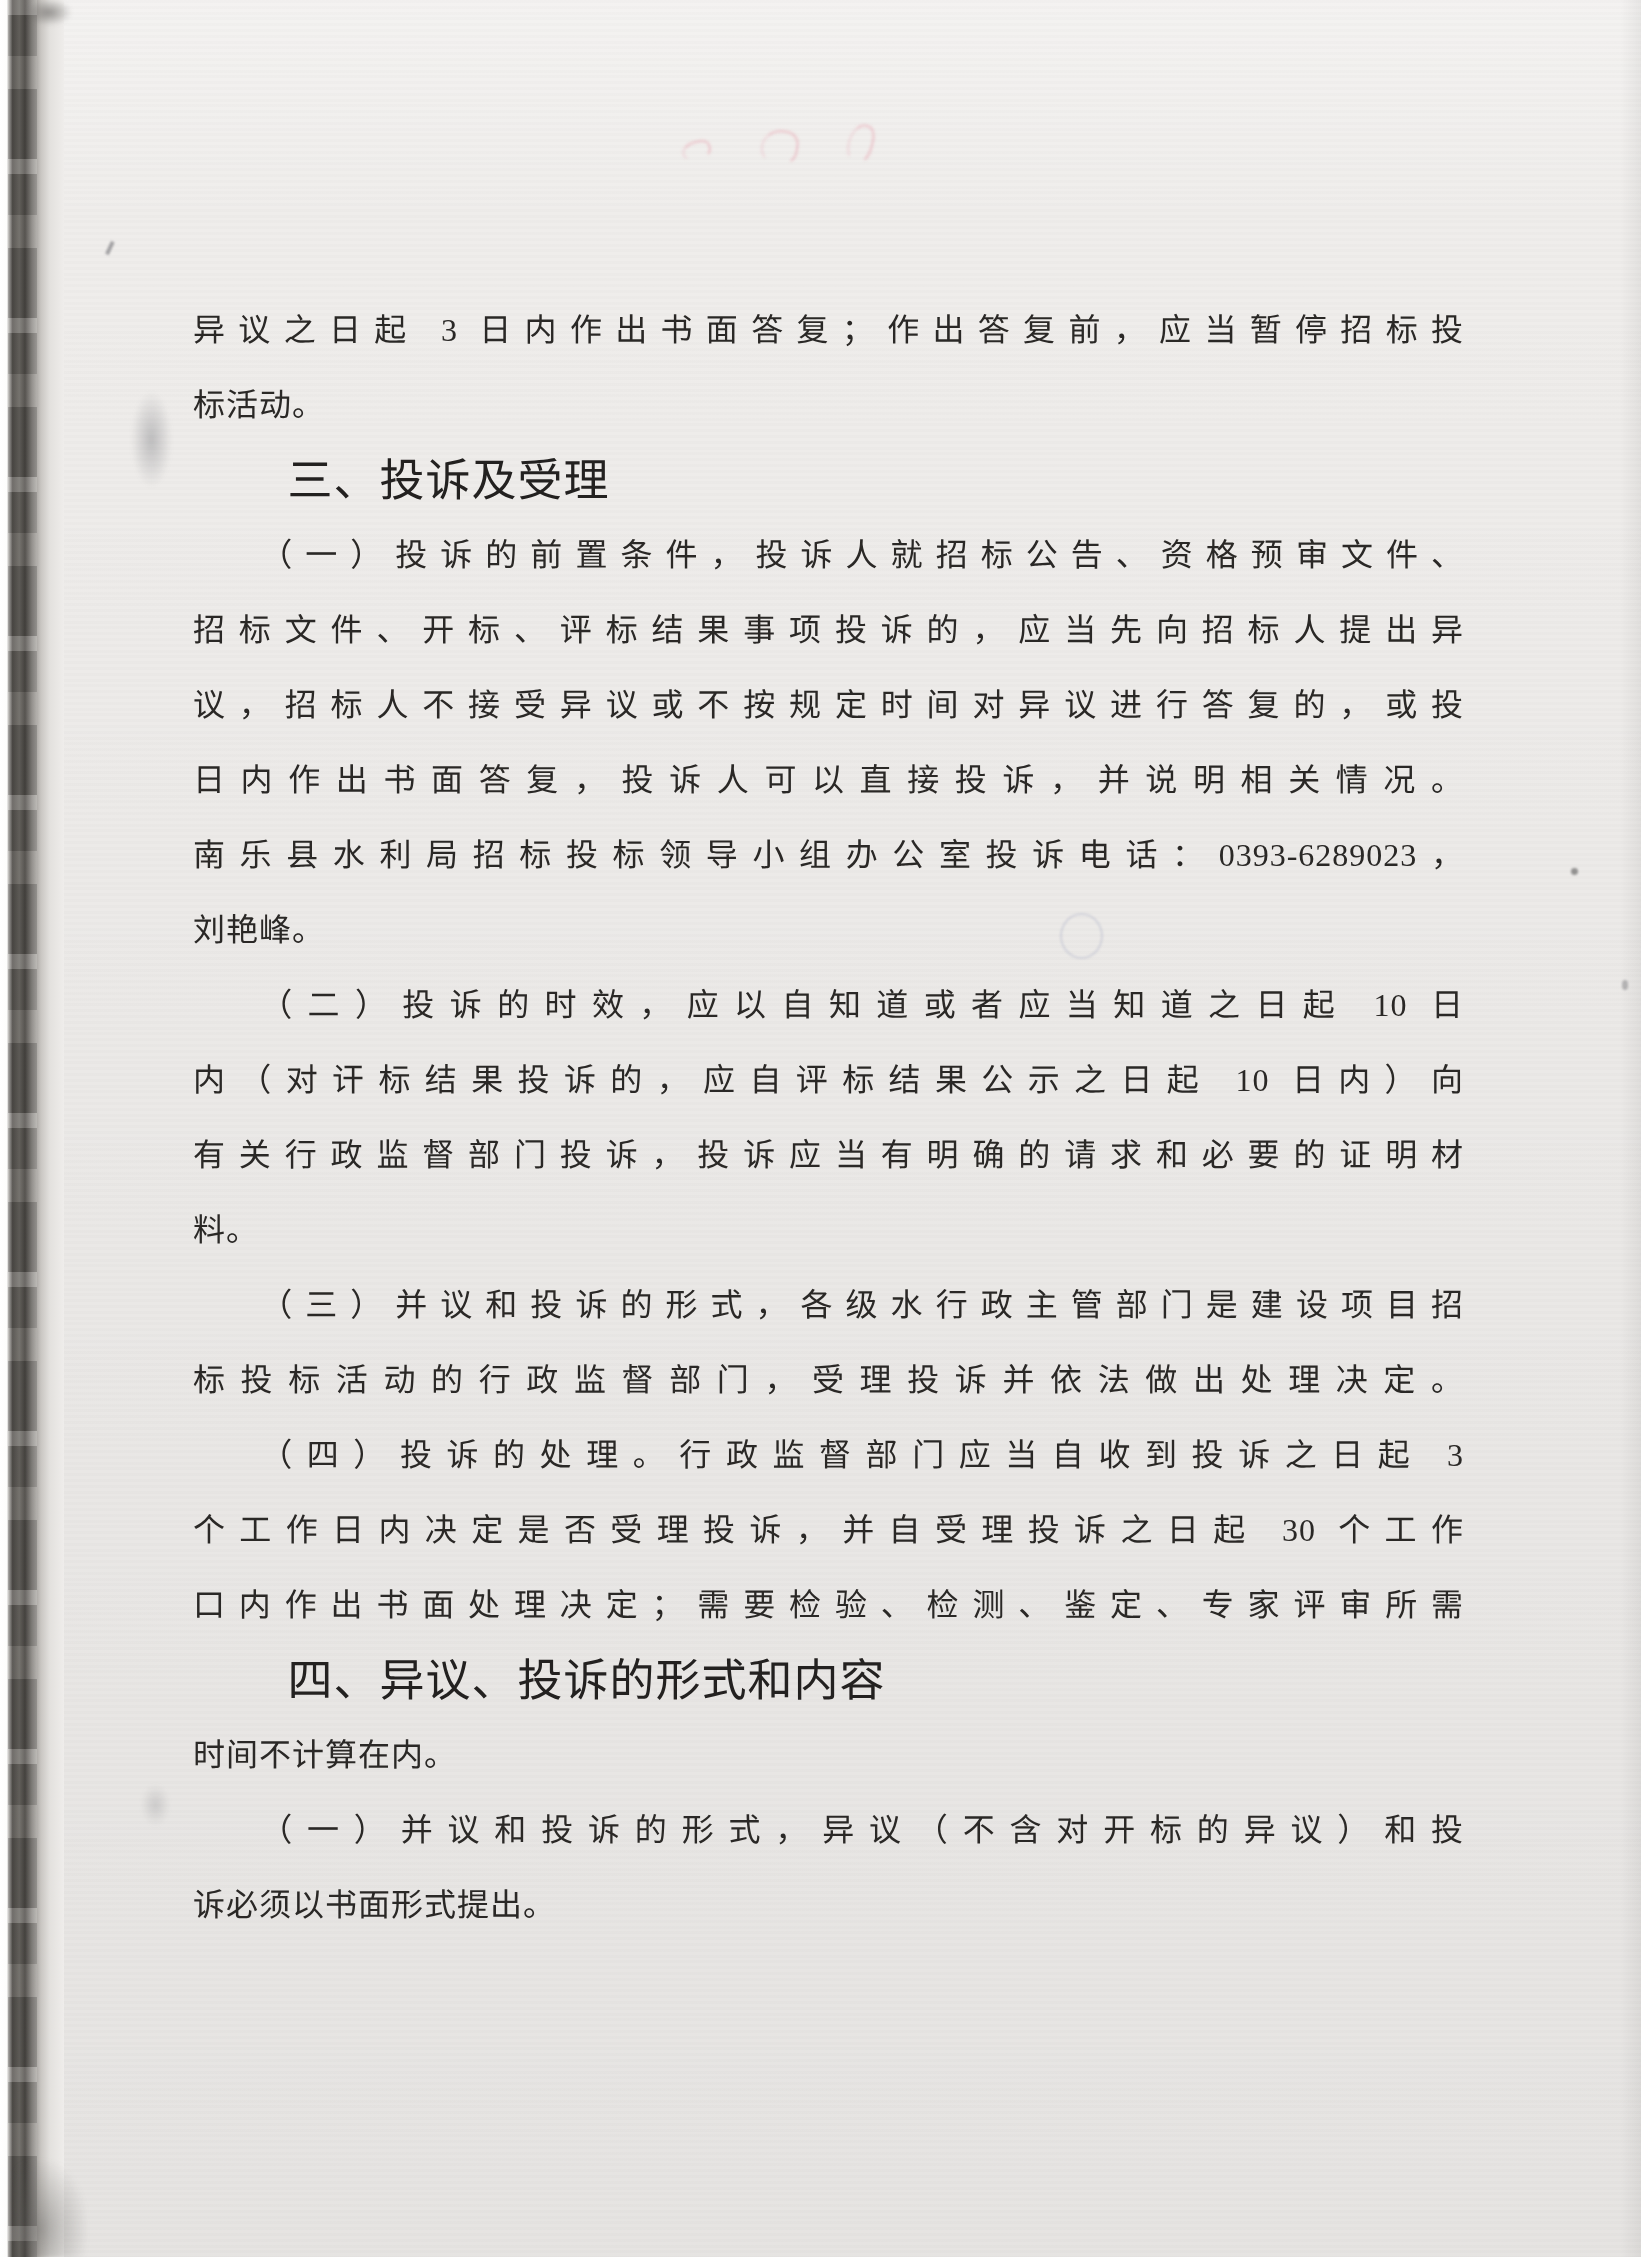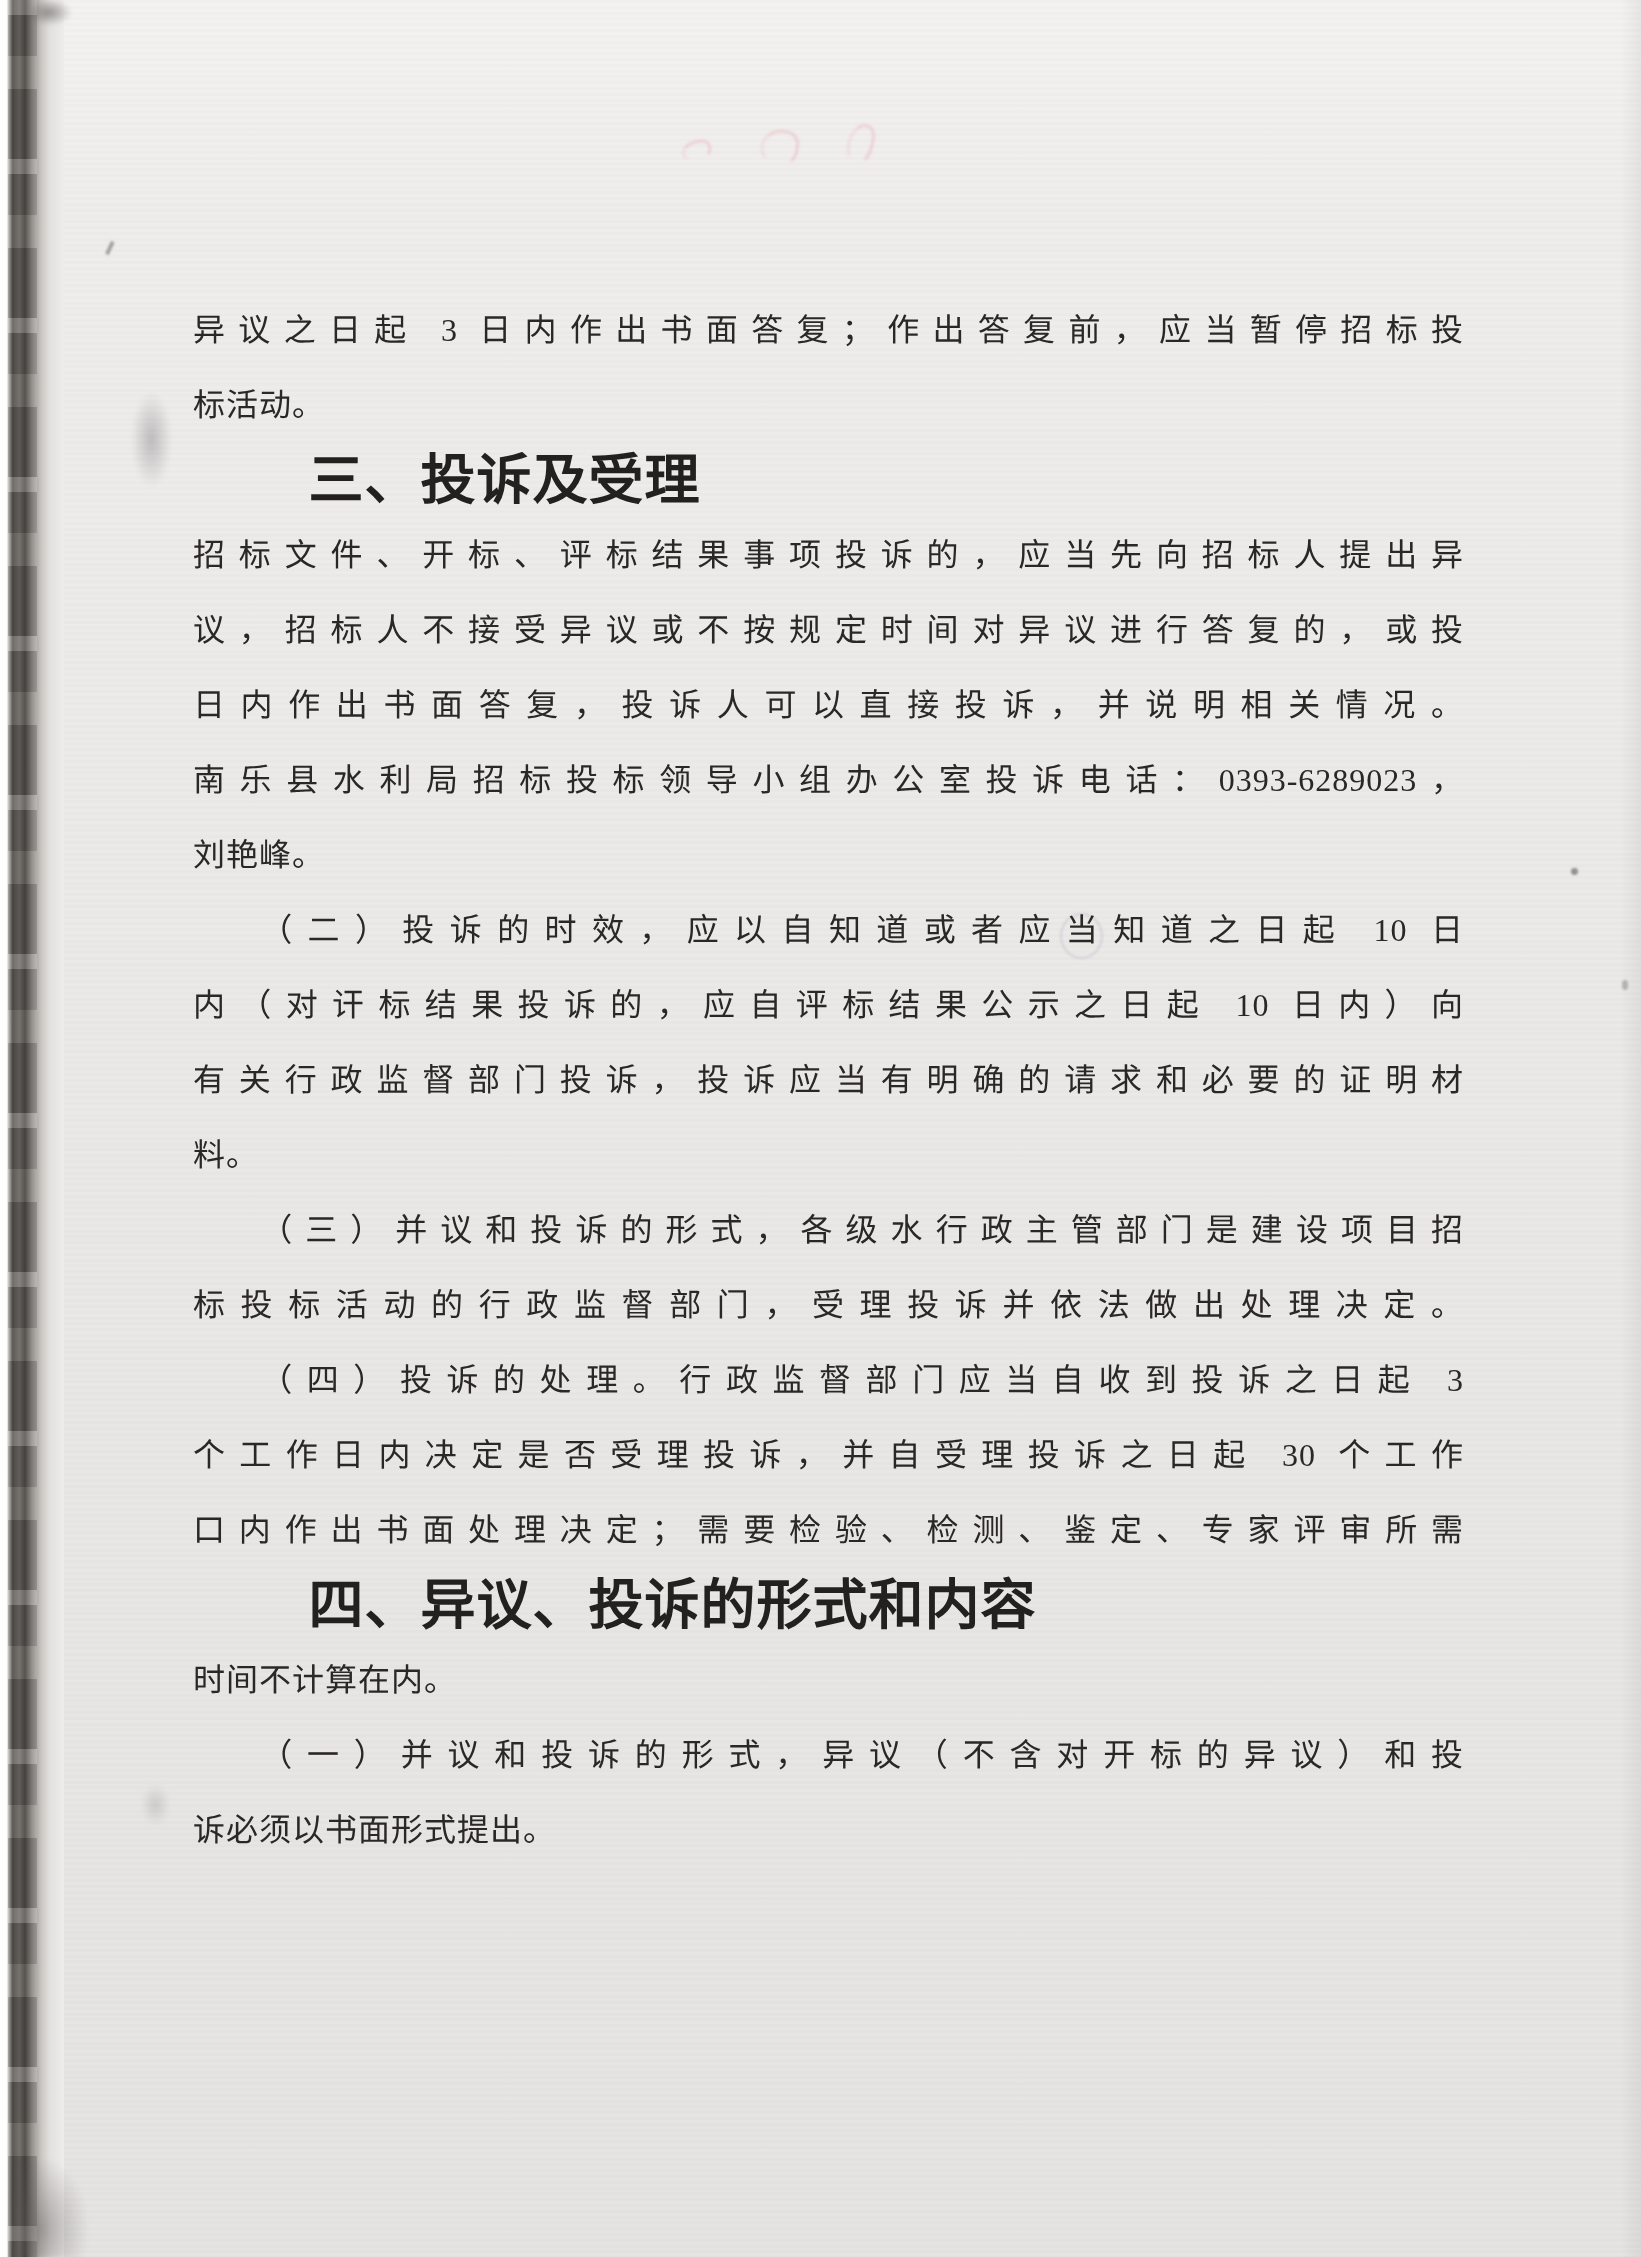--- a/index.html
+++ b/index.html
@@ -104,22 +104,22 @@
   .ln {
     height: 75px;
     line-height: 75px;
     font-size: 32px;
     letter-spacing: 1px;
   }
   .full { text-align: justify; text-align-last: justify; }
   .ind  { text-indent: 2.1em; }
   .head {
     font-family: "Liberation Sans", "DejaVu Sans", sans-serif;
-    font-weight: 700;
-    font-size: 55px;
+    font-weight: 400;
+    font-size: 45px;
     color: #232120;
   }
 </style>
 </head>
 <body>
 
 <div class="page">
 
   <div class="scan-texture"></div>
 
@@ -139,20 +139,21 @@
 
   <div class="stamp-circle"></div>
   <div class="speck-a"></div>
   <div class="speck-b"></div>
   <div class="speck-c"></div>
 
   <div class="textblock">
     <div class="ln full">异议之日起 3 日内作出书面答复；作出答复前，应当暂停招标投</div>
     <div class="ln">标活动。</div>
     <div class="ln head ind">三、投诉及受理</div>
+    <div class="ln full ind">（一）投诉的前置条件，投诉人就招标公告、资格预审文件、</div>
     <div class="ln full">招标文件、开标、评标结果事项投诉的，应当先向招标人提出异</div>
     <div class="ln full">议，招标人不接受异议或不按规定时间对异议进行答复的，或投</div>
     <div class="ln full">日内作出书面答复，投诉人可以直接投诉，并说明相关情况。</div>
     <div class="ln full">南乐县水利局招标投标领导小组办公室投诉电话：0393-6289023，</div>
     <div class="ln">刘艳峰。</div>
     <div class="ln full ind">（二）投诉的时效，应以自知道或者应当知道之日起 10 日</div>
     <div class="ln full">内（对讦标结果投诉的，应自评标结果公示之日起 10 日内）向</div>
     <div class="ln full">有关行政监督部门投诉，投诉应当有明确的请求和必要的证明材</div>
     <div class="ln">料。</div>
     <div class="ln full ind">（三）并议和投诉的形式，各级水行政主管部门是建设项目招</div>

